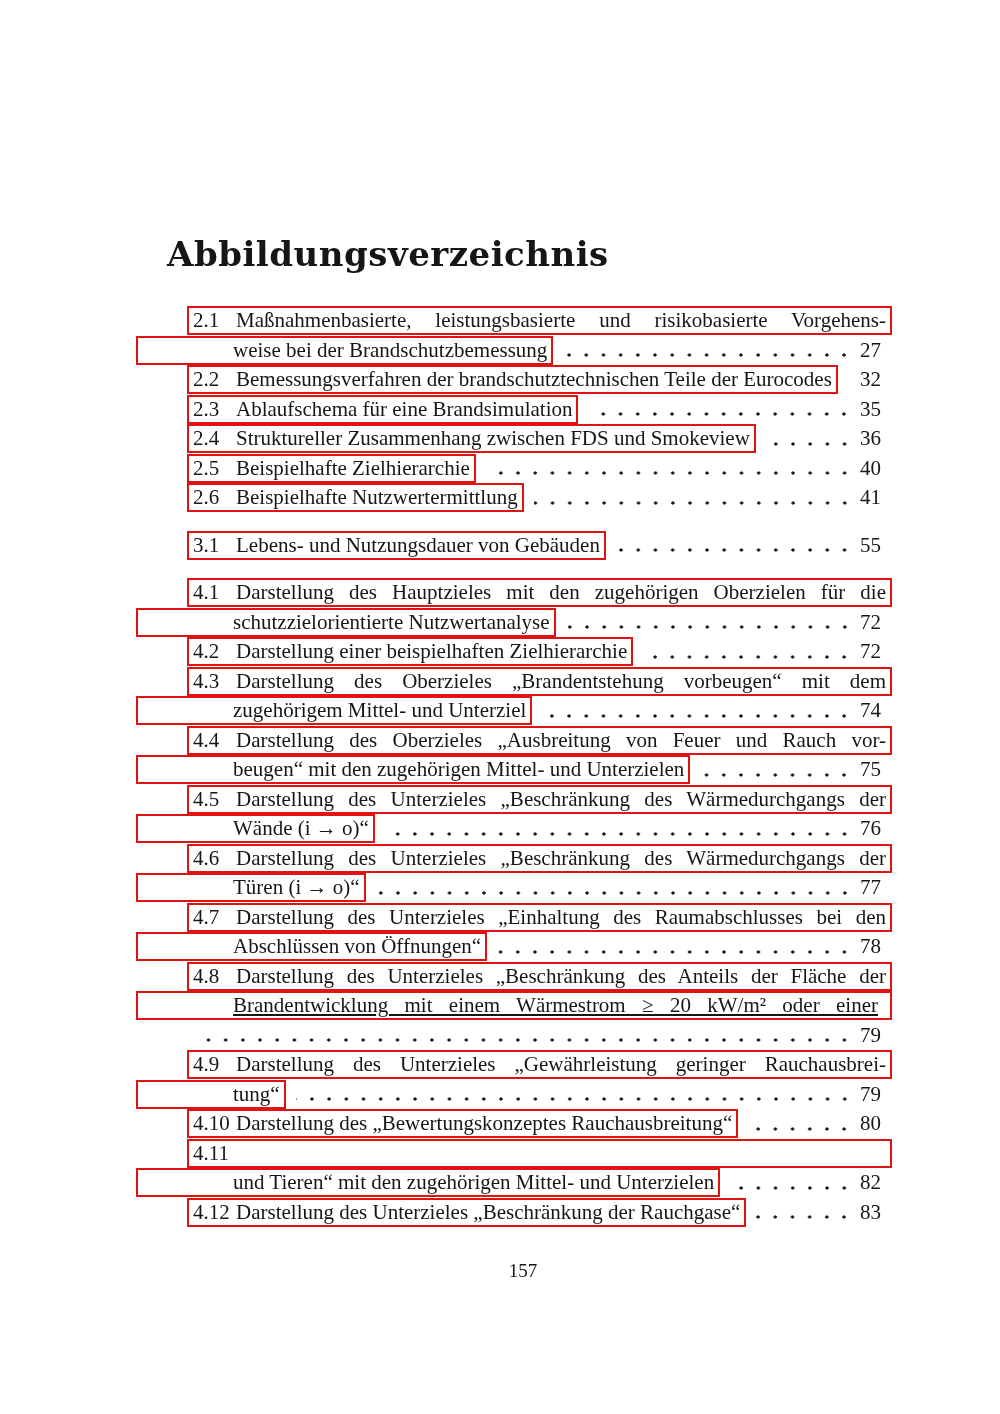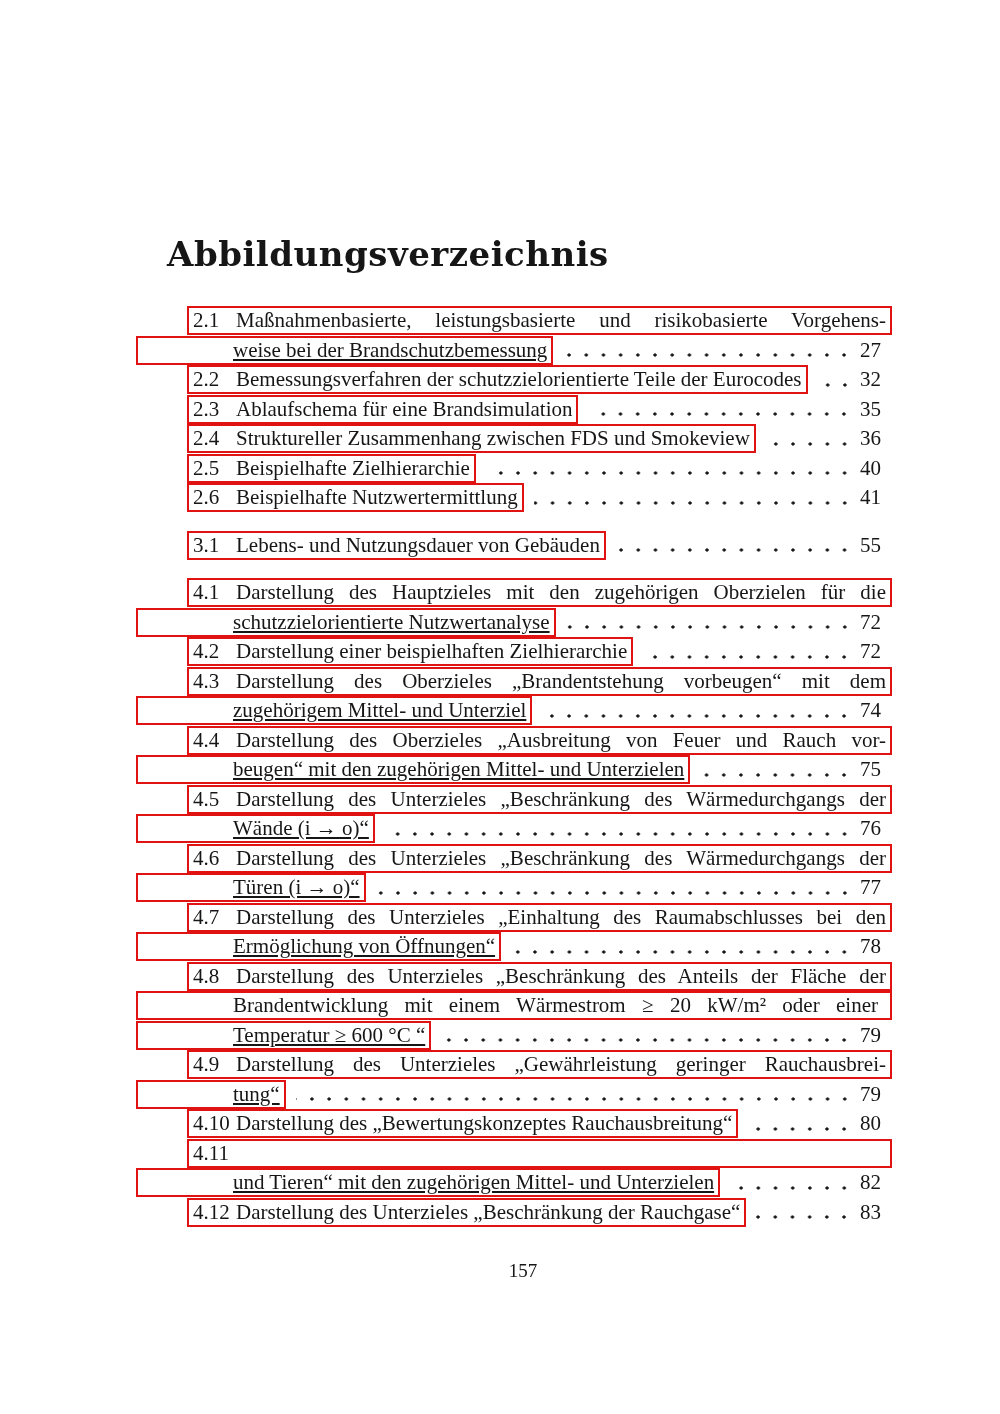--- a/index.html
+++ b/index.html
@@ -33,24 +33,24 @@
   }
   .row.spaced{margin-top:18px;}
   .box{
     border:2px solid var(--red);
     line-height:23px;
   }
   
   .row-full .box{display:flex;align-items:baseline;}
   .box-first{margin-left:-6px;margin-right:-6px;padding:1px 4px;flex:1;}
   
-  .box-contfull{margin-left:-57px;margin-right:-6px;padding:1px 12px 1px 95px;flex:1;}
+  .box-contfull{margin-left:-57px;margin-right:-6px;padding:1px 12px 1px 95px;flex:1;text-decoration:underline;}
   
   .box-only{display:inline-flex;align-items:baseline;margin-left:-6px;padding:1px 4px;max-width:100%;}
-  .box-contlast{display:inline-flex;align-items:baseline;margin-left:-57px;padding:1px 4px 1px 95px;text-decoration:underline;}
+  .box-contlast{display:inline-flex;align-items:baseline;margin-left:-57px;padding:1px 4px 1px 95px;}
   .num{display:inline-block;width:43px;flex:none;}
   .jtext{flex:1;min-width:0;text-align:justify;text-align-last:justify;white-space:normal;}
   .ltext{white-space:nowrap;}
   .leader{
     flex:1;min-width:0;align-self:stretch;
     margin:0 6px 0 10px;
     background-image:radial-gradient(circle,var(--ink) 1.4px,transparent 1.8px);
     background-size:17.2px 4px;
     background-repeat:repeat-x;
     background-position:right 1px bottom 8px;
@@ -79,21 +79,21 @@
             <span class="ltext">weise bei der Brandschutzbemessung</span>
           </span>
           <span class="leader"></span>
           <span class="pagenum">27</span>
         </div>
       </div>
       <div class="entry">
         <div class="row">
           <span class="box box-only">
             <span class="num">2.2</span>
-            <span class="ltext">Bemessungsverfahren der schutzzielorientierte Teile der Eurocodes</span>
+            <span class="ltext">Bemessungsverfahren der brandschutztechnischen Teile der Eurocodes</span>
           </span>
           <span class="leader"></span>
           <span class="pagenum">32</span>
         </div>
       </div>
       <div class="entry">
         <div class="row">
           <span class="box box-only">
             <span class="num">2.3</span>
             <span class="ltext">Ablaufschema für eine Brandsimulation</span>
@@ -229,42 +229,39 @@
       </div>
       <div class="entry">
         <div class="row row-full">
           <div class="box box-first">
             <span class="num">4.7</span>
             <span class="jtext">Darstellung des Unterzieles „Einhaltung des Raumabschlusses bei den</span>
           </div>
         </div>
         <div class="row">
           <span class="box box-contlast">
-            <span class="ltext">Ermöglichung von Öffnungen“</span>
+            <span class="ltext">Abschlüssen von Öffnungen“</span>
           </span>
           <span class="leader"></span>
           <span class="pagenum">78</span>
         </div>
       </div>
       <div class="entry">
         <div class="row row-full">
           <div class="box box-first">
             <span class="num">4.8</span>
             <span class="jtext">Darstellung des Unterzieles „Beschränkung des Anteils der Fläche der</span>
           </div>
         </div>
         <div class="row row-full">
           <div class="box box-contfull">
             <span class="jtext">Brandentwicklung mit einem Wärmestrom ≥ 20 kW/m² oder einer</span>
           </div>
         </div>
         <div class="row">
-          <span class="box box-contlast">
-            <span class="ltext">Temperatur ≥ 600 °C “</span>
-          </span>
           <span class="leader"></span>
           <span class="pagenum">79</span>
         </div>
       </div>
       <div class="entry">
         <div class="row row-full">
           <div class="box box-first">
             <span class="num">4.9</span>
             <span class="jtext">Darstellung des Unterzieles „Gewährleistung geringer Rauchausbrei-</span>
           </div>

